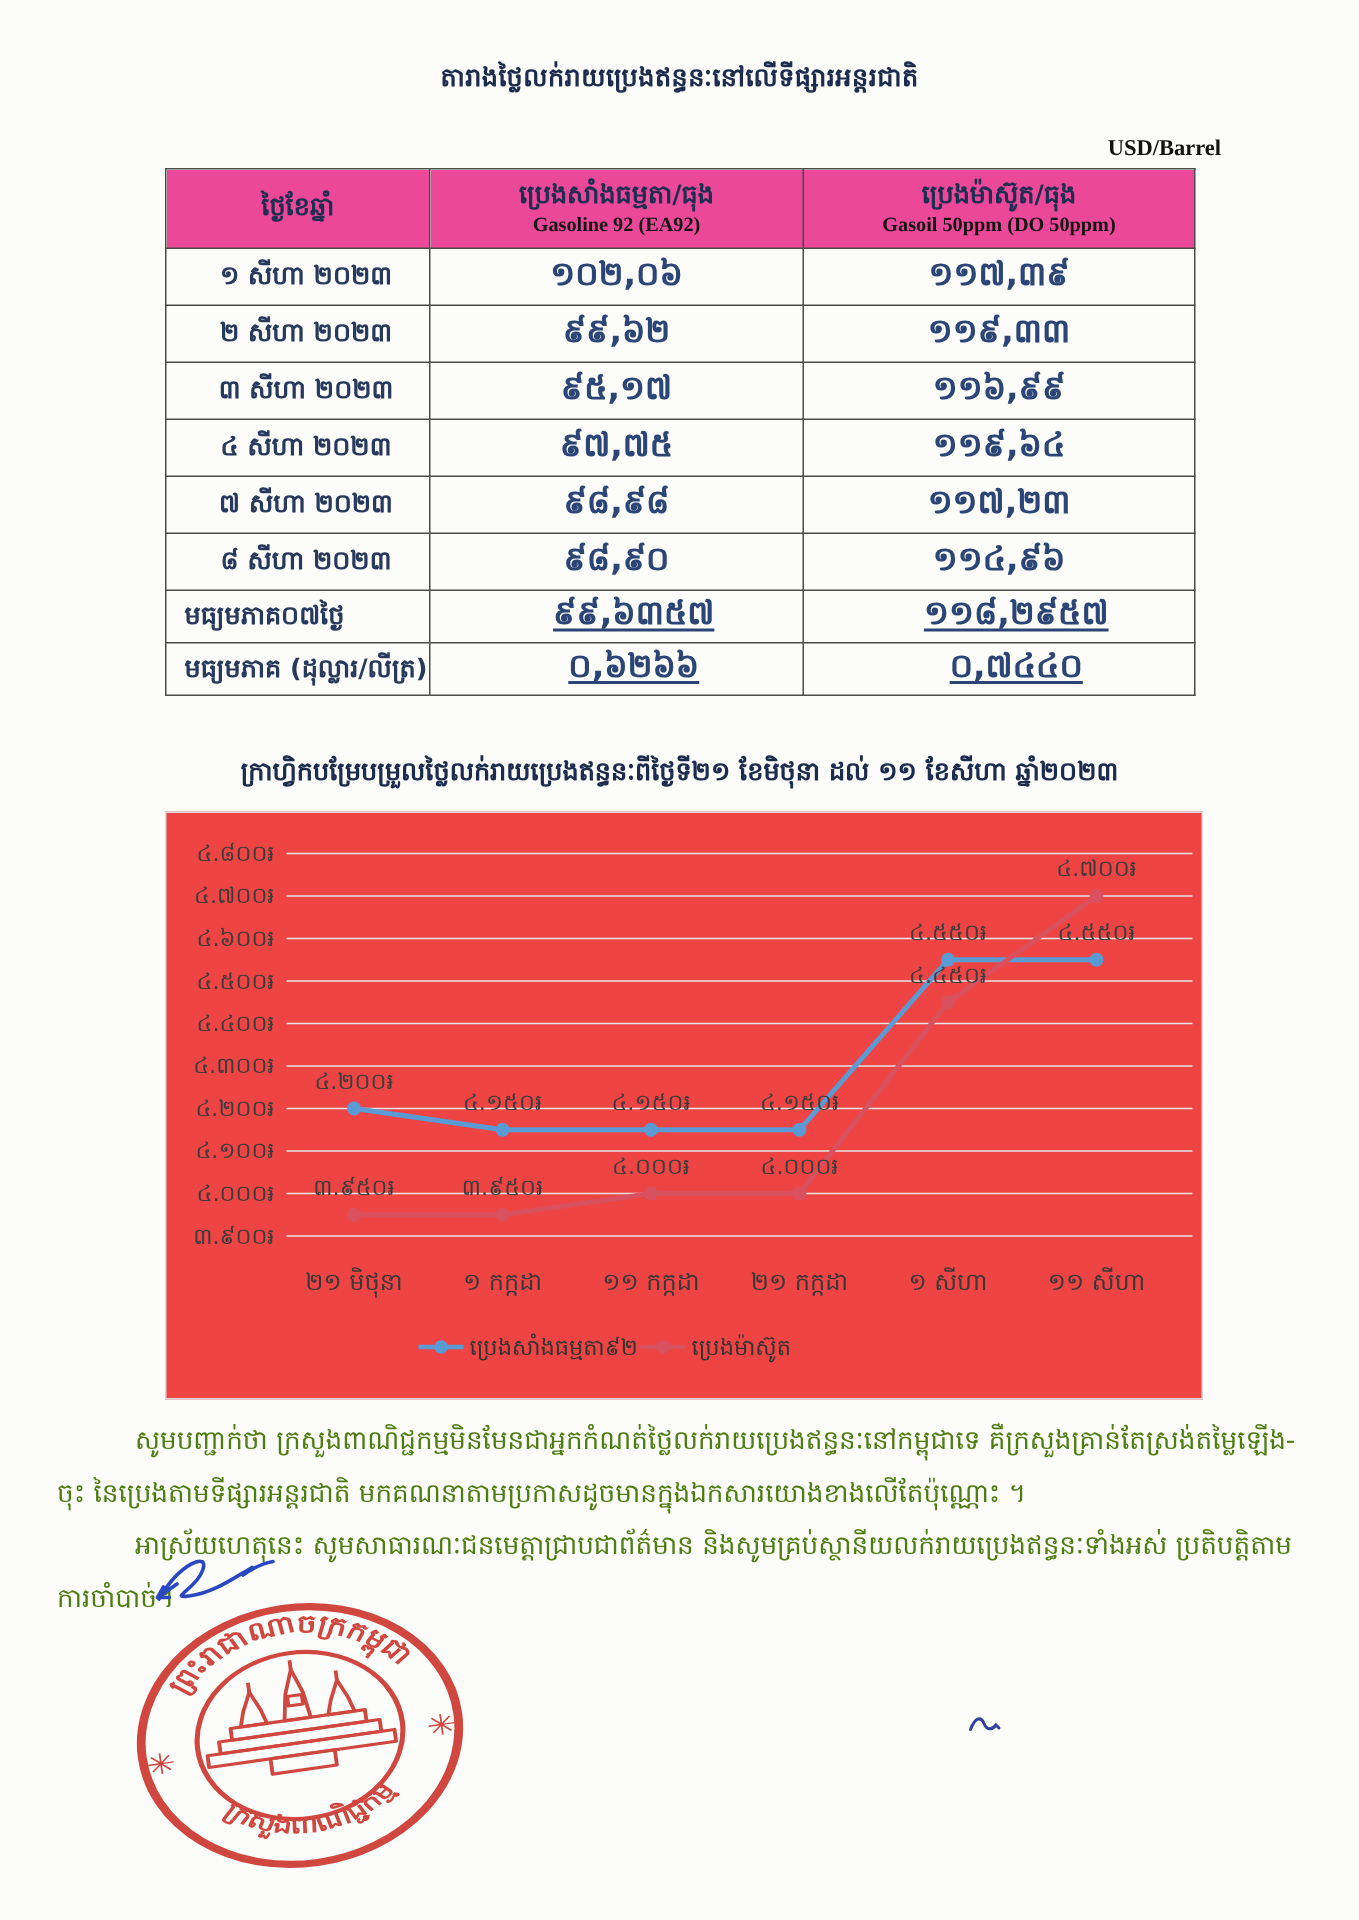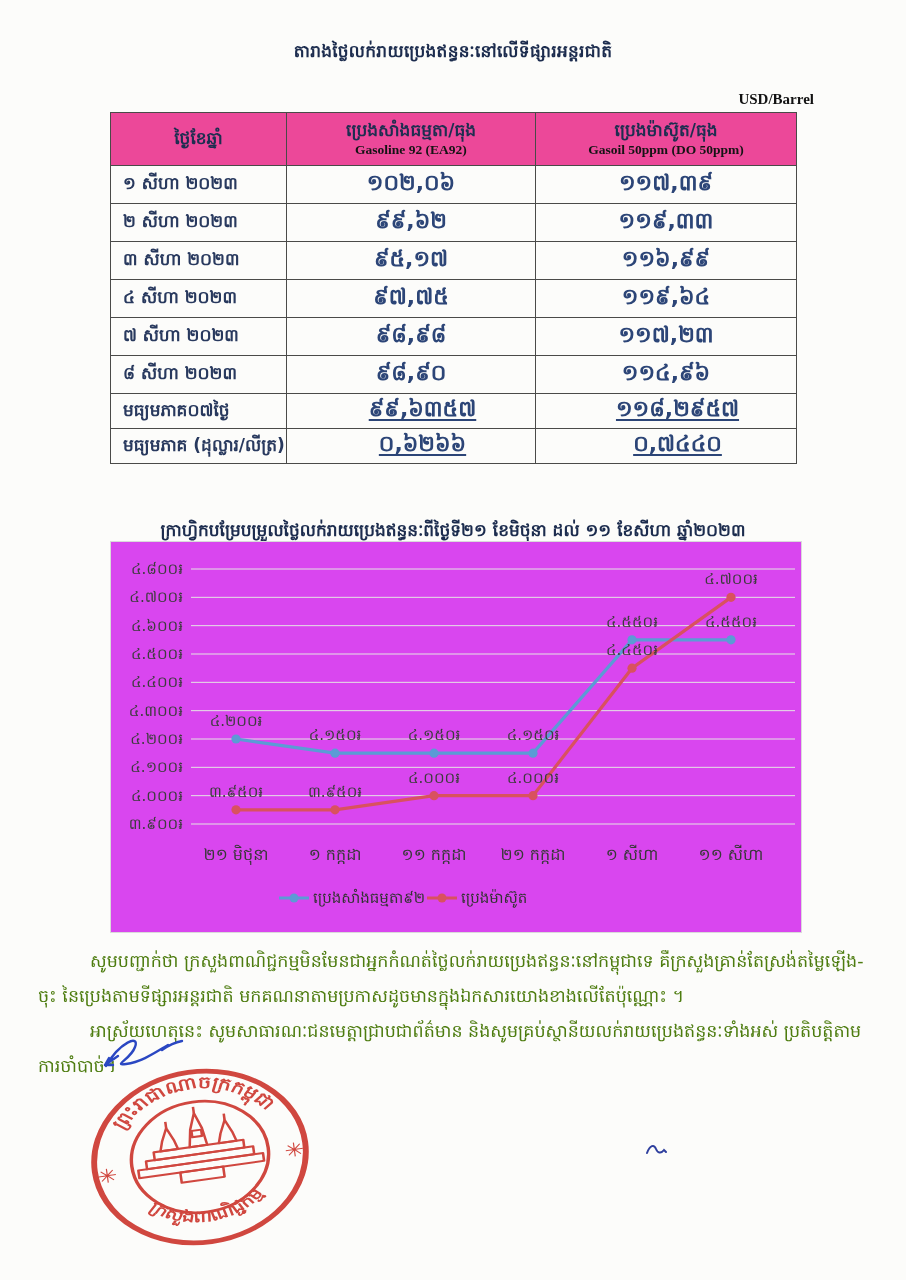--- a/index.html
+++ b/index.html
@@ -10,29 +10,29 @@
          font-size:17px;font-weight:bold;color:#1c2c4e;margin:0;letter-spacing:.3px;}
   .usd{position:absolute;top:91px;right:92px;font-family:"Liberation Serif",serif;
        font-weight:bold;font-size:15px;color:#121212;}
   table.price{position:absolute;left:110px;top:112px;width:686px;
               border-collapse:collapse;table-layout:fixed;}
   table.price th,table.price td{border:1.4px solid #4a4a48;overflow:hidden;}
   thead th{height:50px;vertical-align:middle;background:#ec4899;}
   .h-kh{display:block;font-size:17px;font-weight:bold;color:#1d2e50;line-height:1.25;}
   .h-en{display:block;font-family:"Liberation Serif",serif;font-size:13.5px;
         font-weight:bold;color:#141414;line-height:1.2;margin-top:1px;}
-  tr.data td{height:35px;}
+  tr.data td{height:35px;text-align:center;}
   tr.sum td{height:30px;}
   .c-date{padding-left:12px;font-weight:bold;font-size:17px;color:#28395e;text-align:left;}
   .c-val{text-align:center;font-weight:bold;font-size:22px;color:#2c4577;}
   tr.sum .c-val{text-decoration:underline;text-underline-offset:3px;padding-left:24px;}
-  .chart-title{position:absolute;top:519px;left:0;width:100%;text-align:center;
+  .chart-title{position:absolute;top:503px;left:0;width:100%;text-align:center;
                font-weight:bold;font-size:17px;color:#1c2c4e;}
   .chart-box{position:absolute;left:110px;top:541px;width:690px;height:390px;
-             border:1px solid #dadada;background:#d946ef;}
+             border:1px solid #dadada;background:#ef4444;}
   .tick{font-size:15px;fill:#3c3c3c;}
   .xlab{font-size:16px;fill:#383838;}
   .dlab{font-size:15px;fill:#3c3c3c;}
   .leg{font-size:15px;fill:#333;}
   .paras{position:absolute;left:38px;top:944px;width:844px;font-size:17.5px;
          line-height:35px;color:#4d7c0f;text-align:left;}
   .paras p{margin:0;text-indent:52px;}
   .sig{position:absolute;left:98px;top:1030px;}
   .mark{position:absolute;left:645px;top:1142px;}
   .stamp{position:absolute;left:82px;top:1062px;width:236px;height:190px;

